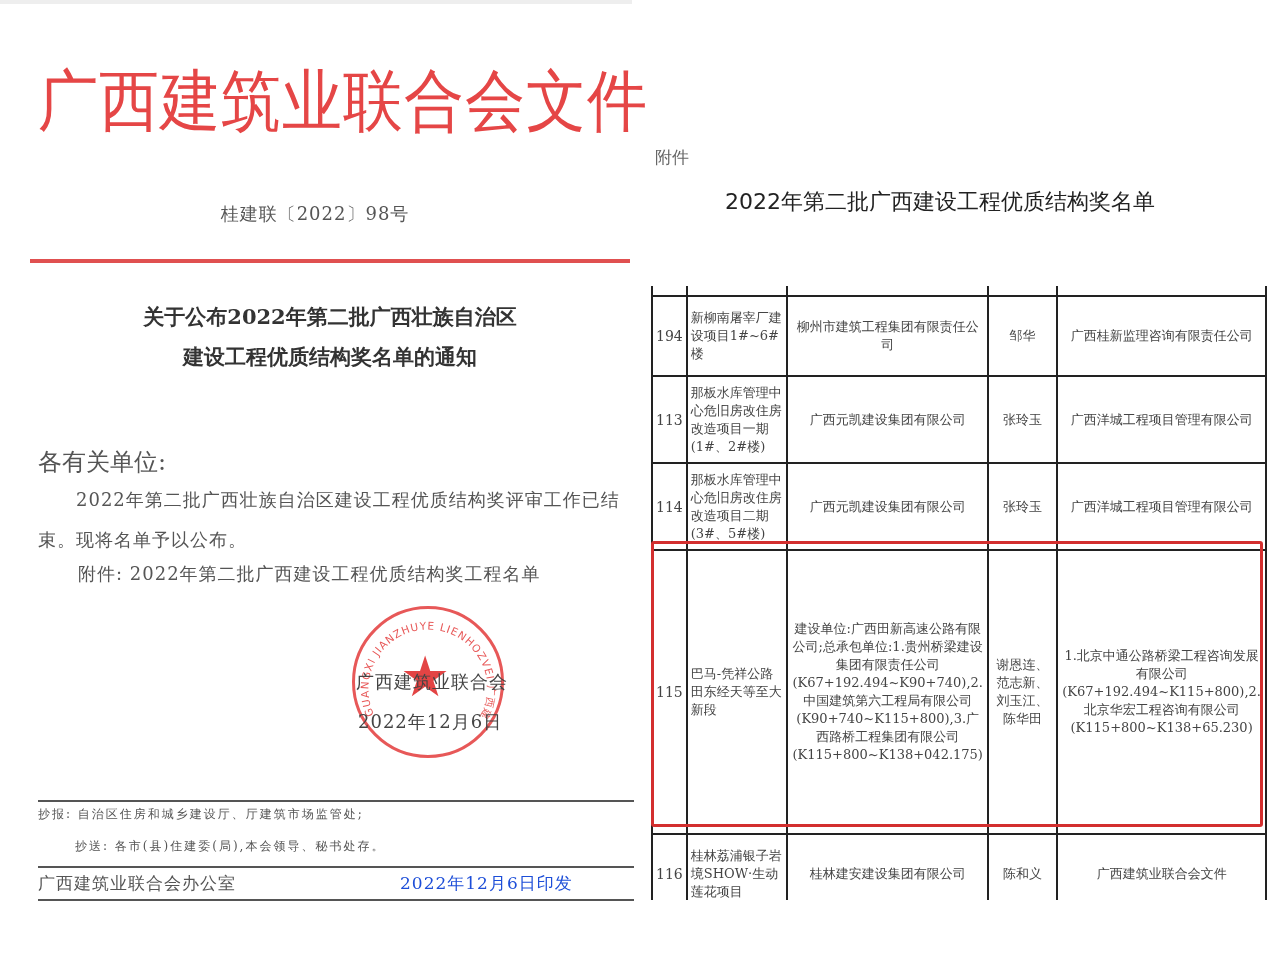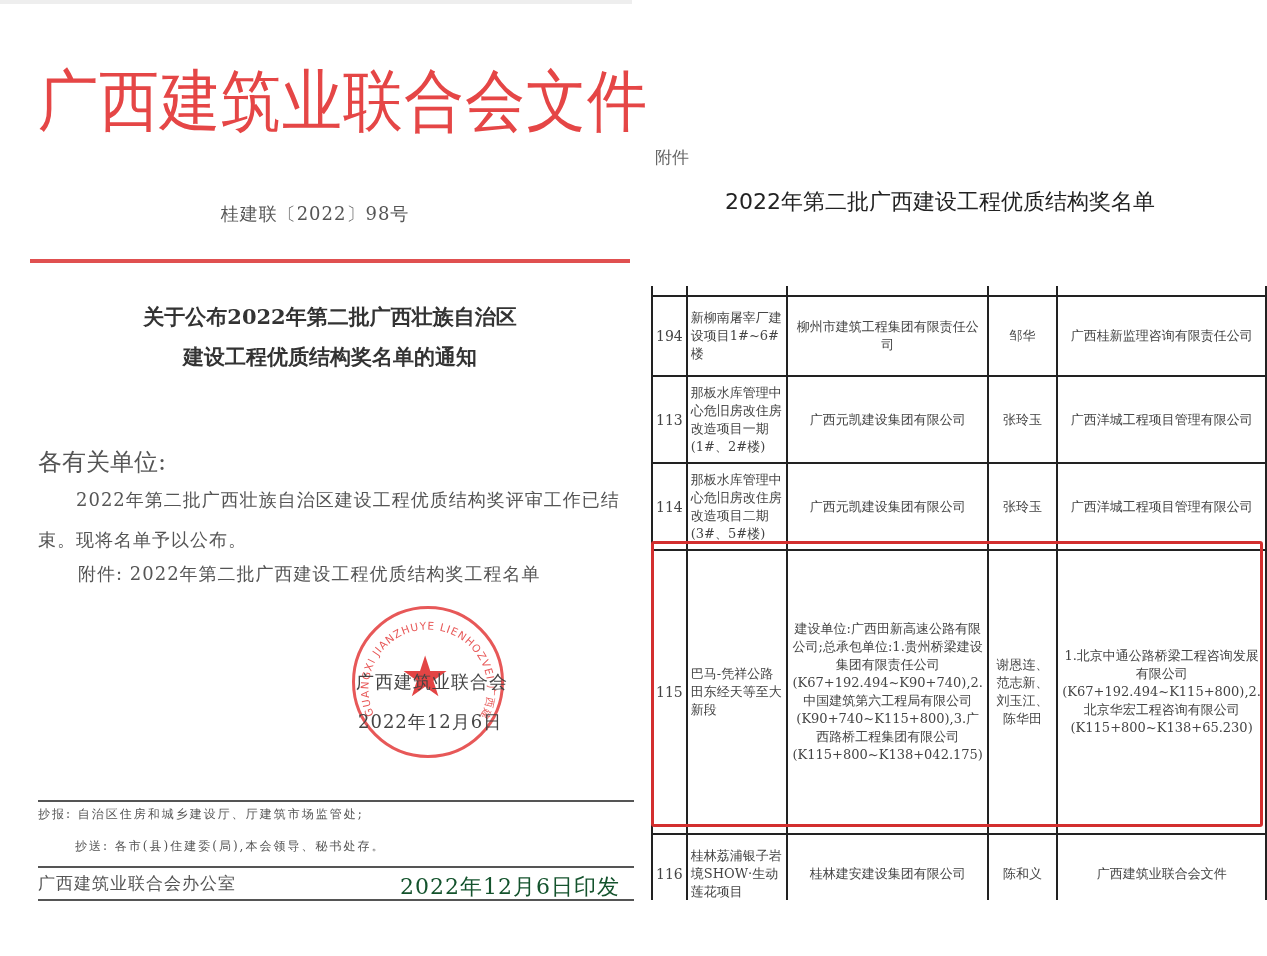--- a/index.html
+++ b/index.html
@@ -29,21 +29,21 @@
   .seal-ring-text { position: absolute; left: 0; top: 0; width: 100%; height: 100%; }
   .seal-star { position: absolute; left: 45px; top: 40px; font-size: 56px; color: #e03030; line-height: 56px; }
   .signer { position: absolute; left: 356px; top: 670px; font-size: 18px; color: #444; letter-spacing: 1px; }
   .sign-date { position: absolute; left: 358px; top: 710px; font-size: 18px; color: #444; letter-spacing: 1px; }
 
   .rule-grey { position: absolute; left: 38px; width: 596px; height: 2px; background: #555; }
   .cc-line { position: absolute; left: 38px; font-size: 12px; color: #555; letter-spacing: 2px; }
   .cc-line.c1 { top: 806px; }
   .cc-line.c2 { top: 838px; margin-left: 37px; }
   .issuer { position: absolute; left: 38px; top: 872px; font-size: 17px; color: #555; letter-spacing: 1px; }
-  .issue-date { position: absolute; left: 400px; top: 872px; font-size: 22px; color: #14532d; letter-spacing: 1px; }
+  .issue-date { position: absolute; left: 400px; top: 872px; font-size: 17px; color: #1d4ed8; letter-spacing: 1px; }
 
   
   .right-page { position: absolute; left: 645px; top: 0; width: 622px; height: 956px; background: #fff; }
   .att-label { position: absolute; left: 10px; top: 146px; font-size: 17px; color: #666; font-family: "DejaVu Sans", "Liberation Sans", sans-serif; }
   .list-title { position: absolute; left: 80px; top: 187px; font-size: 22px; color: #222; font-family: "DejaVu Sans", "Liberation Sans", sans-serif; letter-spacing: 0px; white-space: nowrap; }
 
   table.award { position: absolute; left: 6px; border-collapse: collapse; table-layout: fixed; font-family: "DejaVu Serif", "Liberation Serif", serif; }
   table.award td, table.award th { border: 2px solid #222; text-align: center; vertical-align: middle; color: #444; font-size: 13px; line-height: 18px; padding: 2px 4px; }
   table.award th { font-family: "DejaVu Sans", "Liberation Sans", sans-serif; font-size: 14px; font-weight: bold; color: #222; }
   .hdr-table { top: 222px; }

